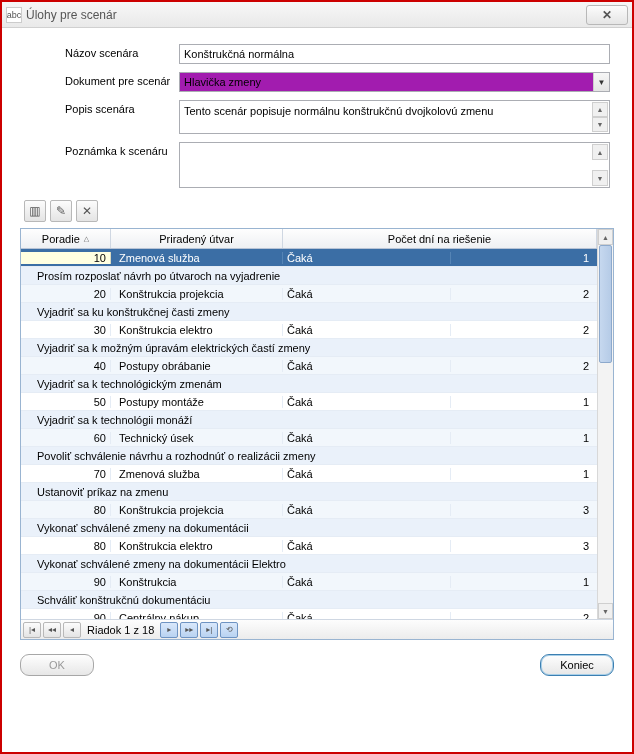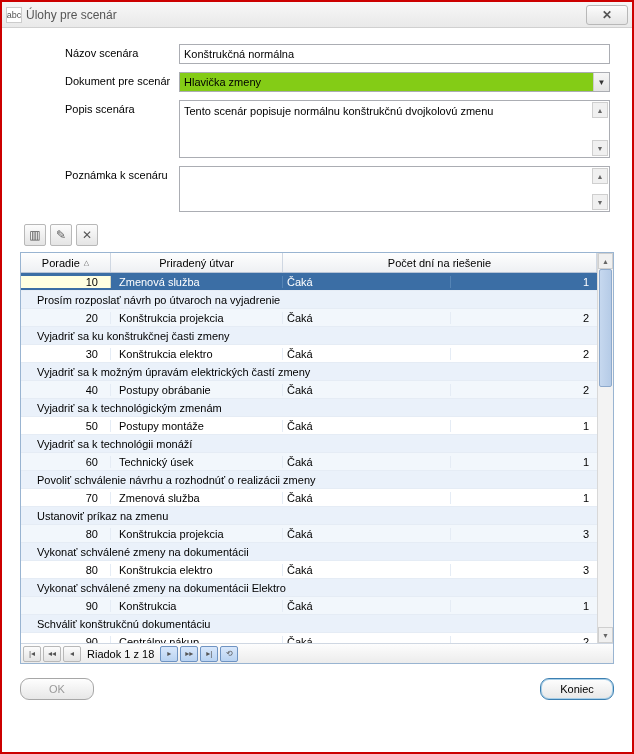--- a/index.html
+++ b/index.html
@@ -48,32 +48,32 @@
     width: 114px; padding-top: 3px; color: #000; font-size: 11px; margin-left: 41px;
   }
   .row .field { flex: 1; }
   .textinput {
     width: 100%; height: 20px;
     border: 1px solid #abadb3;
     padding: 2px 4px; font-size: 11px; color: #000;
   }
   .selectwrap {
     display: flex; width: 100%; height: 20px; border: 1px solid #abadb3;
-    align-items: center; background: #84cc16;
+    align-items: center; background: #a21caf;
   }
   .selectwrap .selval { flex: 1; padding: 0 4px; font-size: 11px; }
   .selectwrap .selbtn {
     width: 16px; height: 100%;
     border-left: 1px solid #ccc;
     background: linear-gradient(to bottom, #f6f6f6, #e4e4e4);
     display: flex; align-items: center; justify-content: center;
     font-size: 8px; color: #333;
   }
   .textarea {
-    width: 100%; height: 58px; border: 1px solid #abadb3;
+    width: 100%; height: 34px; border: 1px solid #abadb3;
     padding: 4px; font-size: 11px; resize: none; color: #000;
     position: relative;
   }
   .textarea .sb {
     position: absolute; right: 1px; top: 1px; bottom: 1px; width: 16px;
     display: flex; flex-direction: column; justify-content: space-between;
   }
   .sb-btn {
     width: 16px; height: 16px; background: #f0f0f0; border: 1px solid #cfcfcf;
     font-size: 7px; color: #666; display: flex; align-items: center; justify-content: center;
@@ -116,21 +116,21 @@
   .sort-ind { font-size: 7px; color: #666; }
   .grid-body { font-size: 11px; }
   .data-row {
     display: flex; height: 18px; align-items: center;
     border-bottom: 1px solid #e5ecf5;
     background: #fff;
   }
   .data-row.alt { background: #f2f7fc; }
   .data-row.selected { background: #3b6ea5; color: #fff; }
   .data-row .dc1 {
-    width: 90px; text-align: right; padding-right: 12px;
+    width: 90px; text-align: right; padding-right: 4px;
     border-right: 1px solid #e5ecf5;
   }
   .data-row.selected .dc1 { background: #ffffe1; color: #000; border-right: 1px solid #d8d8c0; }
   .data-row .dc2 {
     width: 172px; padding-left: 8px;
     border-right: 1px solid #e5ecf5;
   }
   .data-row .dc3 {
     width: 168px; padding-left: 4px;
     border-right: 1px solid #e5ecf5;

